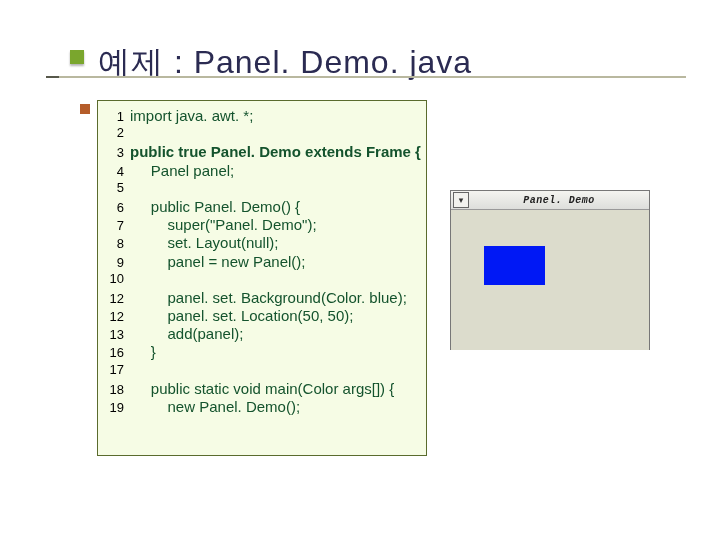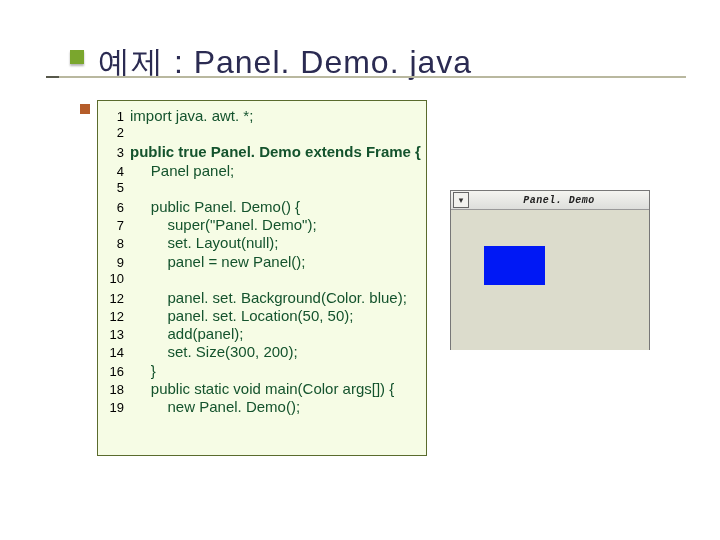--- a/index.html
+++ b/index.html
@@ -153,22 +153,22 @@
     <div class="code-row"><span class="ln">4</span><span class="cd">     Panel panel;</span></div>
     <div class="code-row"><span class="ln">5</span><span class="cd"></span></div>
     <div class="code-row"><span class="ln">6</span><span class="cd">     public Panel. Demo() {</span></div>
     <div class="code-row"><span class="ln">7</span><span class="cd">         super("Panel. Demo");</span></div>
     <div class="code-row"><span class="ln">8</span><span class="cd">         set. Layout(null);</span></div>
     <div class="code-row"><span class="ln">9</span><span class="cd">         panel = new Panel();</span></div>
     <div class="code-row"><span class="ln">10</span></div>
     <div class="code-row"><span class="ln">12</span><span class="cd">         panel. set. Background(Color. blue);</span></div>
     <div class="code-row"><span class="ln">12</span><span class="cd">         panel. set. Location(50, 50);</span></div>
     <div class="code-row"><span class="ln">13</span><span class="cd">         add(panel);</span></div>
-    <div class="code-row"><span class="ln">14</span><span class="cd">         set. Size(300, 200);</span></div>
     <div class="code-row"><span class="ln">16</span><span class="cd">     }</span></div>
+    <div class="code-row"><span class="ln">17</span><span class="cd"></span></div>
     <div class="code-row"><span class="ln">18</span><span class="cd">     public static void main(Color args[]) {</span></div>
     <div class="code-row"><span class="ln">19</span><span class="cd">         new Panel. Demo();</span></div>
   </div>
 
 <div class="demo-window">
   <div class="demo-titlebar">
     <div class="demo-sys">
       <span>▾</span>
     </div>
     <div class="demo-title">Panel. Demo</div>

